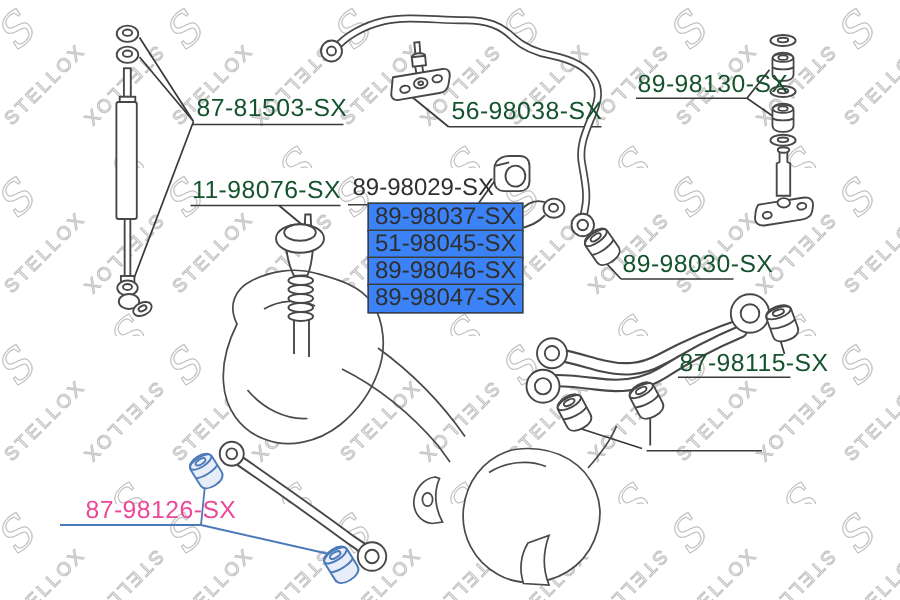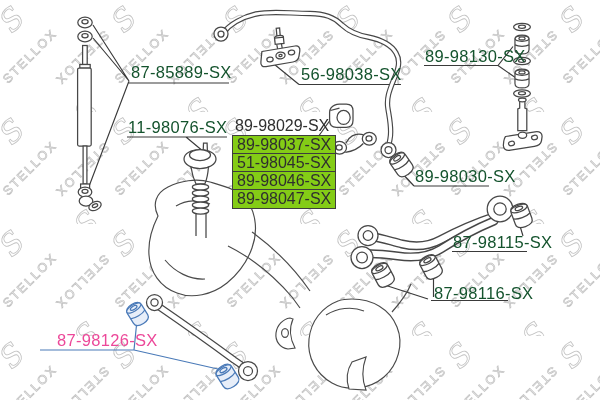--- a/index.html
+++ b/index.html
@@ -5,21 +5,21 @@
   html,body{margin:0;padding:0;background:#fff}
   .stage{position:relative;width:600px;height:400px;background:#fff;overflow:hidden;
          font-family:"Liberation Sans",sans-serif}
   .stage svg.diagram{position:absolute;left:0;top:0;z-index:1}
   .pn{position:absolute;z-index:3;font-size:16.5px;letter-spacing:.3px;color:#14532d;
       line-height:1;white-space:nowrap}
   .pn.blue{color:#ec4899}
   .pn-list{position:absolute;left:232px;top:118px;z-index:3;font-size:16px;color:#2f2f2f}
   .pn-list .row{line-height:15px;white-space:nowrap;width:fit-content}
   .pn-list .row.first{padding:0 6px 2.5px 3px;border-bottom:1.4px solid #3d3d3d}
-  .pn-list .row.boxed{border:1.4px solid #3d3d3d;background:#84cc16;margin:-1.4px 0 0 0;
+  .pn-list .row.boxed{border:1.4px solid #3d3d3d;background:#3b82f6;margin:-1.4px 0 0 13px;
       padding:1px 4px 1.5px 4px}
 </style>
 </head>
 <body>
 
 <div class="stage">
 
   <svg class="diagram" width="600" height="400" viewBox="0 0 600 400">
     <defs>
       <pattern id="wm" patternUnits="userSpaceOnUse" width="112" height="112">
@@ -183,36 +183,35 @@
         <circle cx="248" cy="371" r="9.5"></circle>
           <circle cx="248" cy="371" r="4.5"></circle>
       </g>
     </g>
     <g>
       <use href="#barrel" transform="translate(137.5,314) rotate(-32) scale(0.95)" stroke="#4a7ab8" stroke-width="1.3" fill="#e7eef9"></use>
       <use href="#barrel" transform="translate(227.5,376.5) rotate(-32)" stroke="#4a7ab8" stroke-width="1.3" fill="#e7eef9"></use>
     </g>
   </svg>
 
-  <span class="pn" style="left:131px;top:64px">87-85889-SX</span>
+  <span class="pn" style="left:131px;top:64px">87-81503-SX</span>
 
   <span class="pn" style="left:128px;top:119px">11-98076-SX</span>
 
   <span class="pn" style="left:301px;top:66px">56-98038-SX</span>
 
   <div class="pn-list">
     <div class="row first">89-98029-SX</div>
     <div class="row boxed">89-98037-SX</div>
     <div class="row boxed">51-98045-SX</div>
     <div class="row boxed">89-98046-SX</div>
     <div class="row boxed">89-98047-SX</div>
   </div>
 
   <span class="pn" style="left:425px;top:48px">89-98130-SX</span>
 
   <span class="pn" style="left:415px;top:168px">89-98030-SX</span>
 
   <span class="pn" style="left:453px;top:234px">87-98115-SX</span>
 
-  <span class="pn" style="left:434px;top:285px">87-98116-SX</span>
 
   <span class="pn blue" style="left:57px;top:332px">87-98126-SX</span>
 </div>
 
 </body></html>

